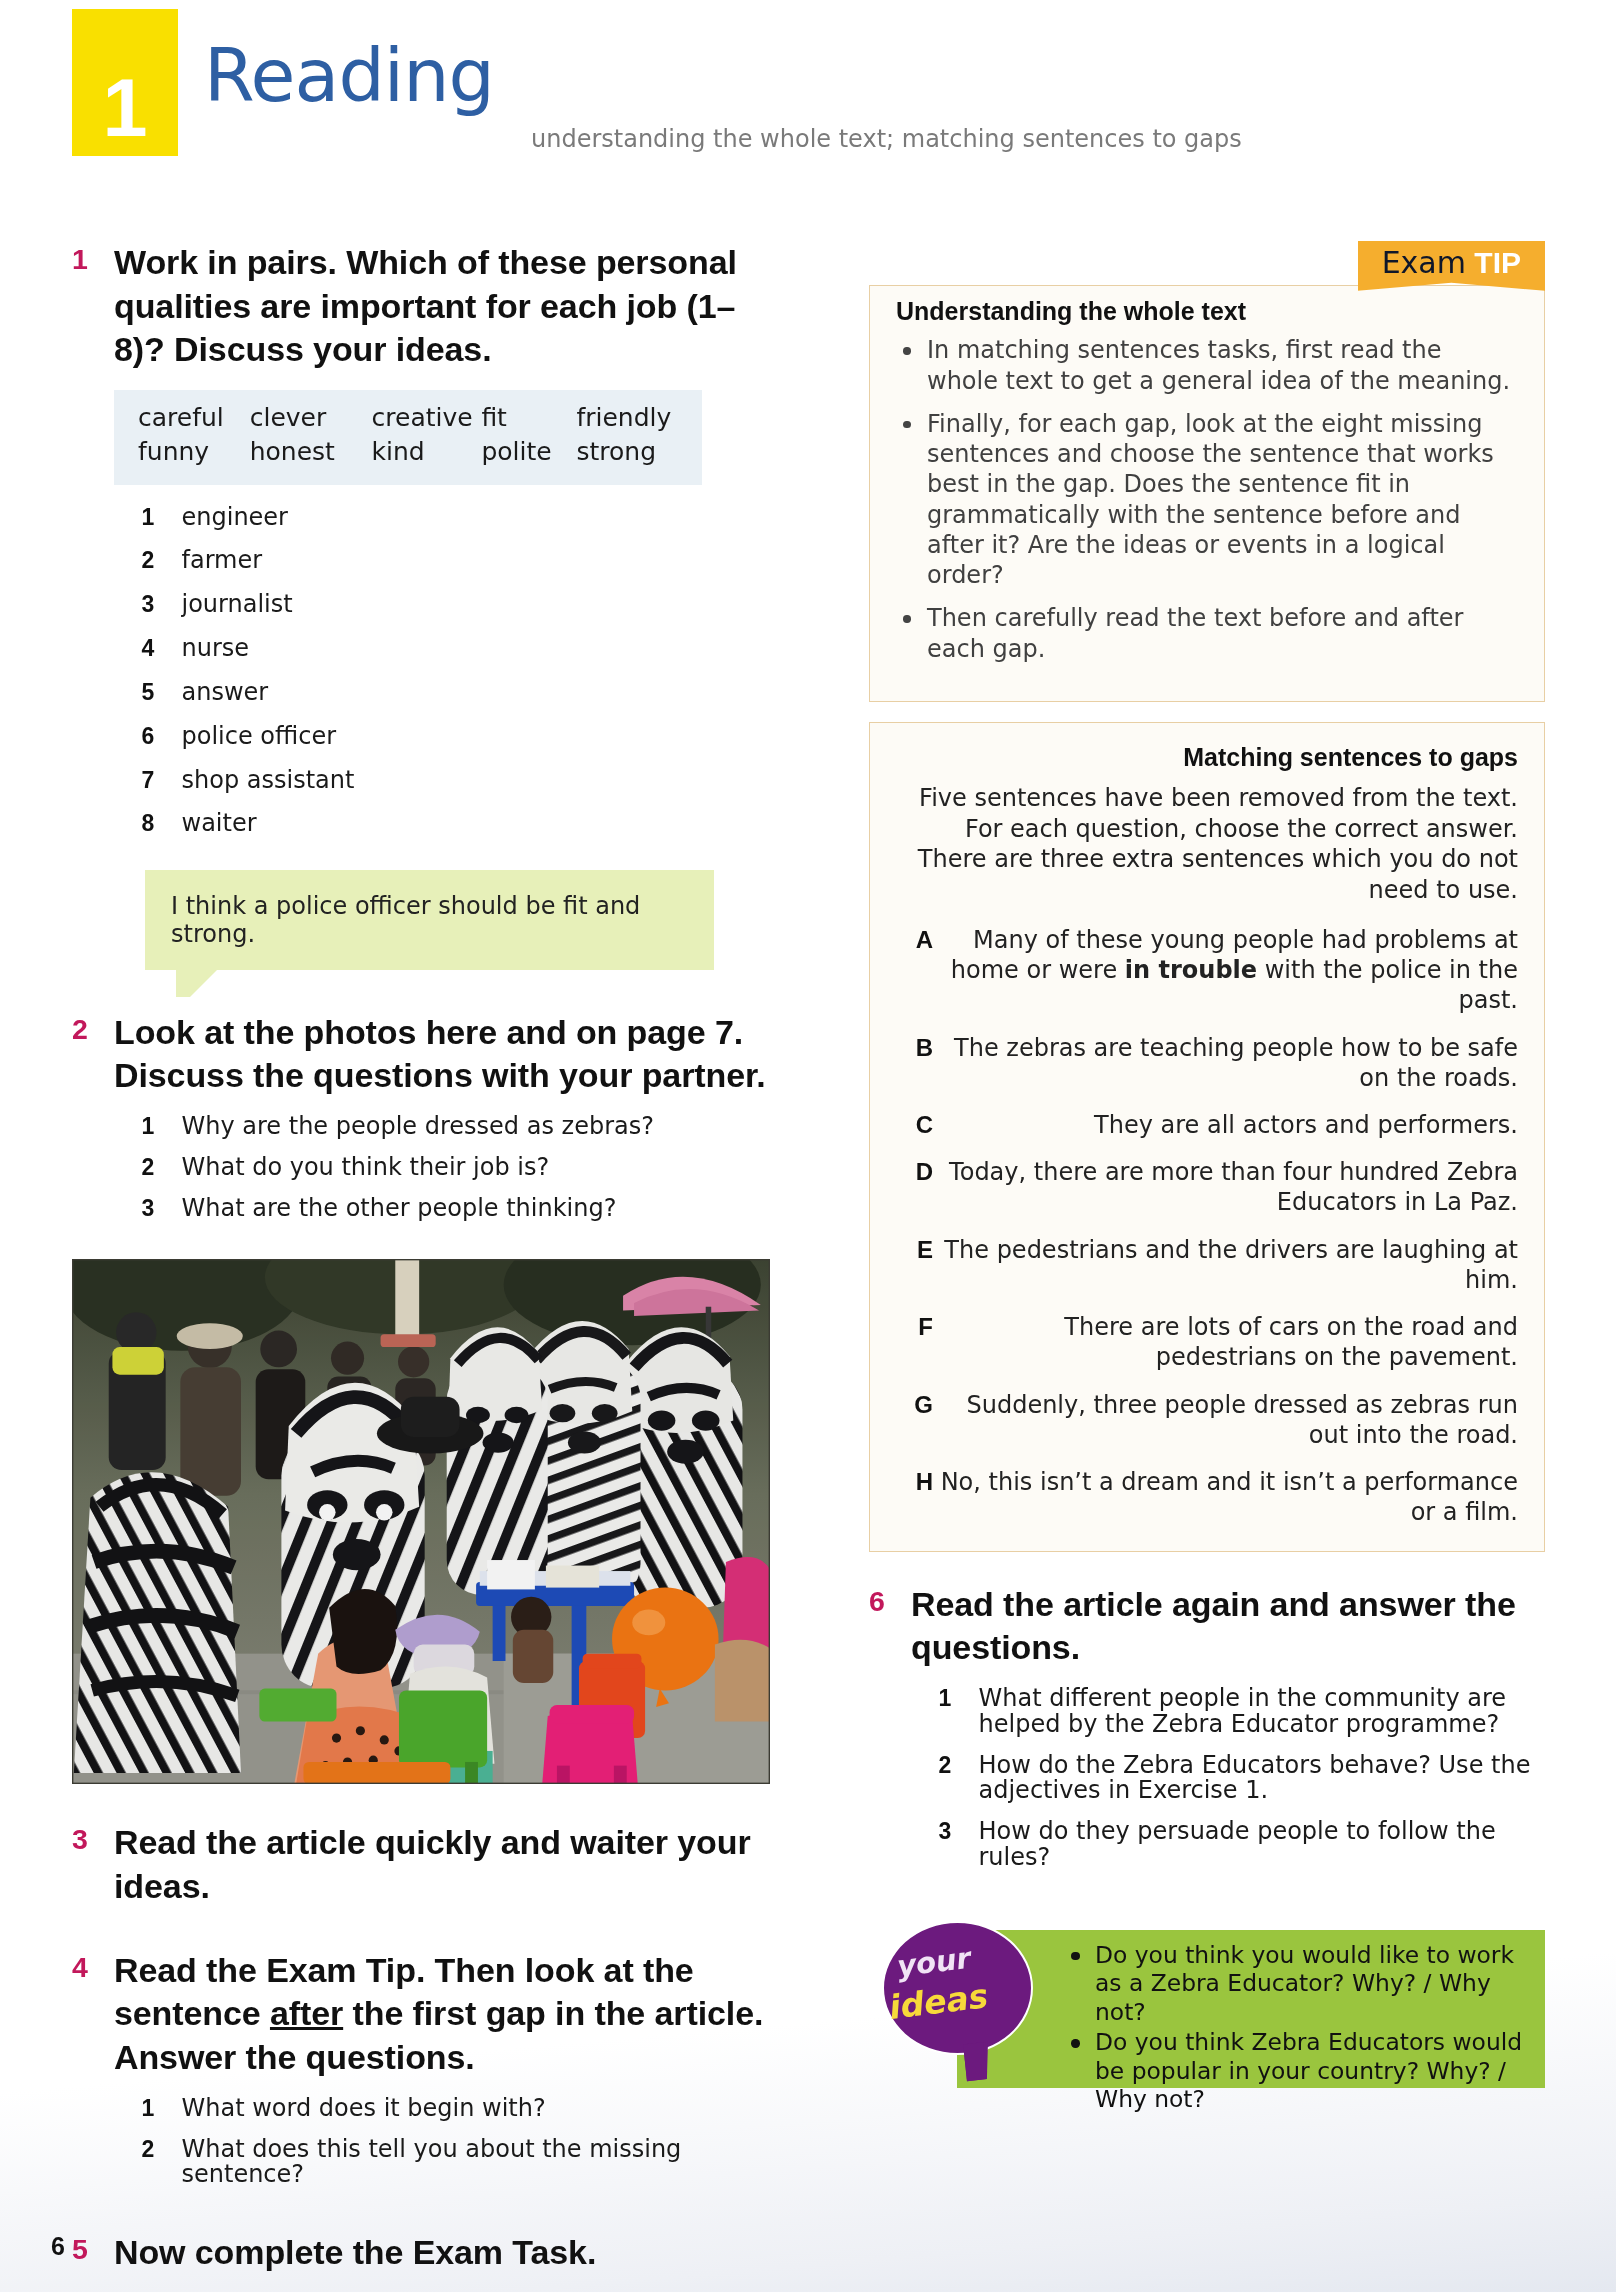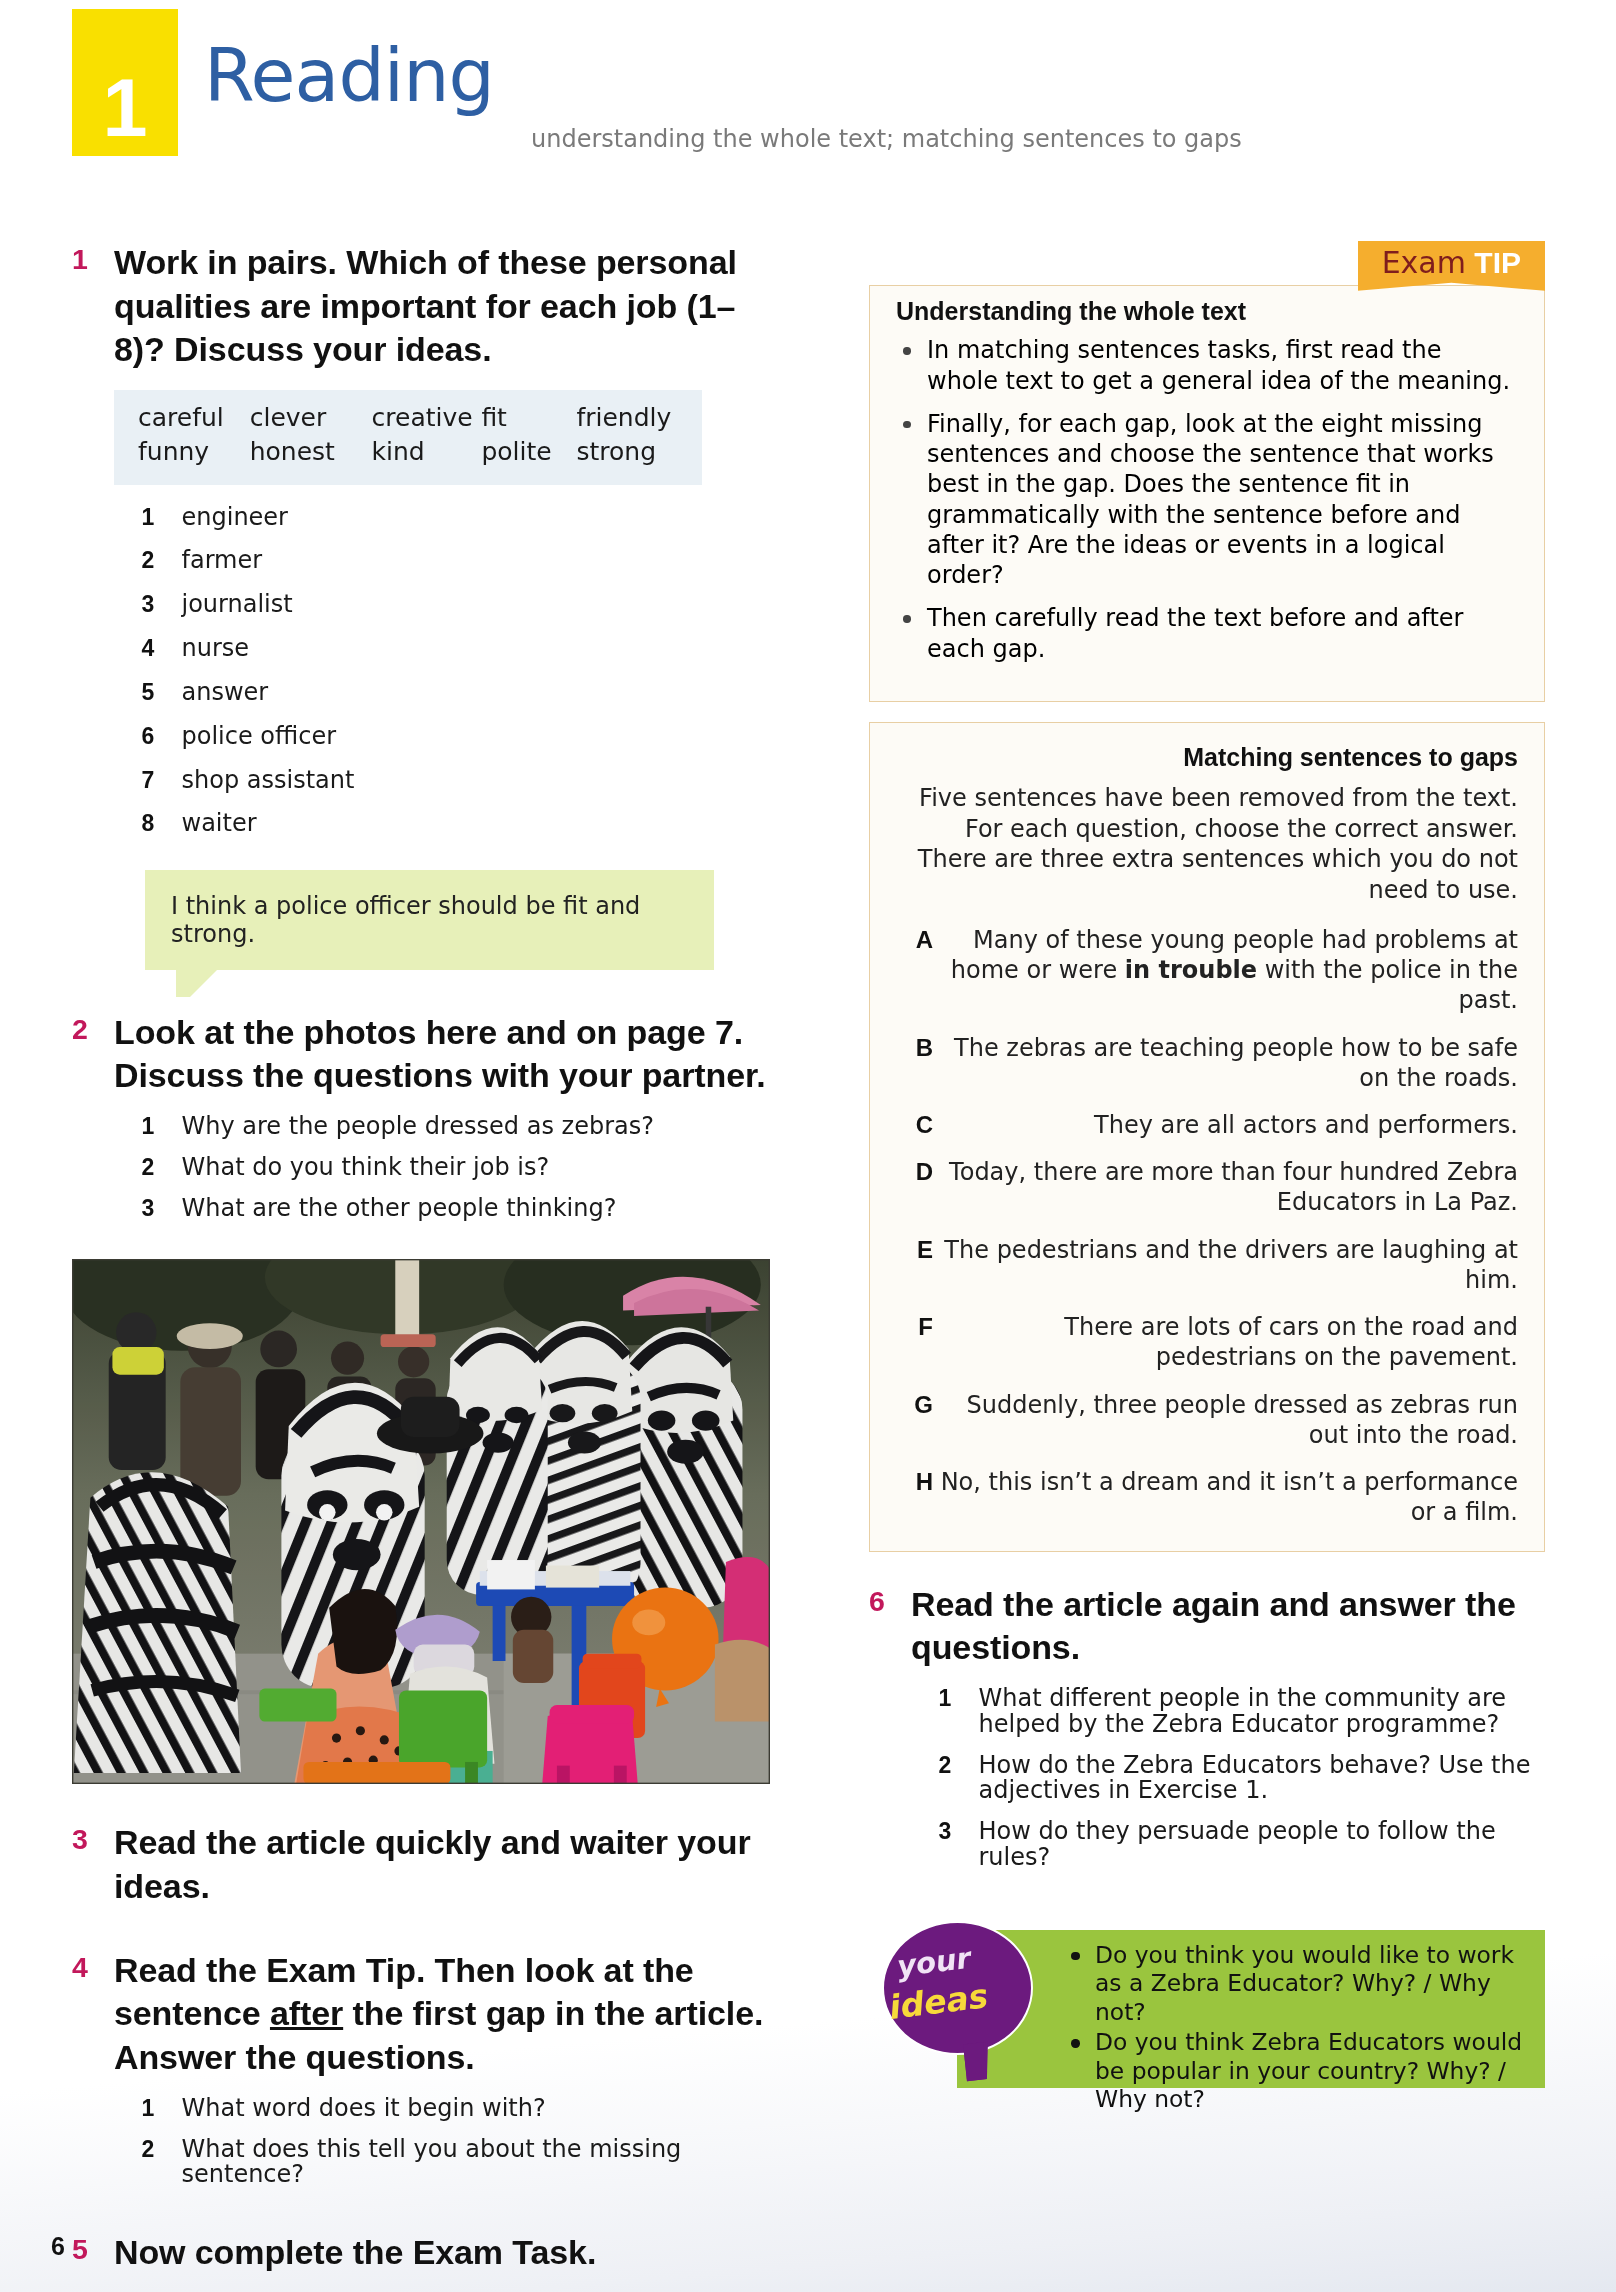--- a/index.html
+++ b/index.html
@@ -107,36 +107,36 @@
   }
   .photo svg{display:block;width:100%;height:100%;}
 
   
   .tab{
     position:relative;display:inline-block;
     background:#f5ae2e;padding:6.4px 24px 11px 24px;
     font-size:30px;line-height:1.08;
     clip-path:polygon(0 0,100% 0,100% 100%,50% 84%,0 100%);
   }
-  .tab-exam{color:#7f1d1d;font-family:"DejaVu Sans", sans-serif;}
+  .tab-exam{color:#0f172a;font-family:"DejaVu Sans", sans-serif;}
   .tab-kw{color:#ffffff;font-weight:bold;font-family:"Liberation Sans", sans-serif;}
 
   .tipbox{
     border:0.9px solid #e8cfa4;background:#fdfbf6;
     padding:11px 26px 24px 26px;box-sizing:border-box;
     margin-top:-5.5px;
   }
   .tip-head{
     font-size:25px;font-weight:bold;color:#111;margin-bottom:9.2px;
     font-family:"Liberation Sans", sans-serif;
   }
   .tip-list{margin:0;padding:0;list-style:none;}
   .tip-list li{
     position:relative;padding-left:31px;margin-bottom:13px;
-    font-size:24px;line-height:1.26;color:#000000;
+    font-size:24px;line-height:1.26;color:#404040;
     font-family:"DejaVu Sans", sans-serif;
   }
   .tip-list li:before{
     content:"";position:absolute;left:7.3px;top:12px;
     width:7.3px;height:7.3px;border-radius:50%;background:#444;
   }
 
   .tip-tab-right{text-align:right;}
 
   .taskbox{

